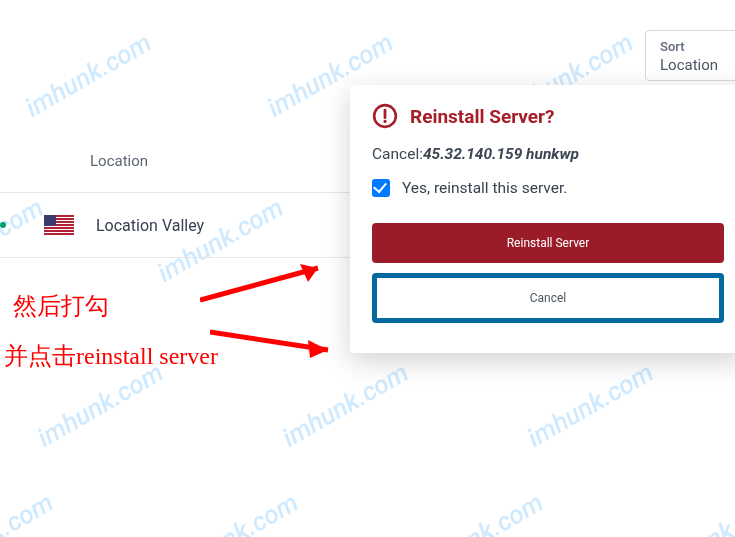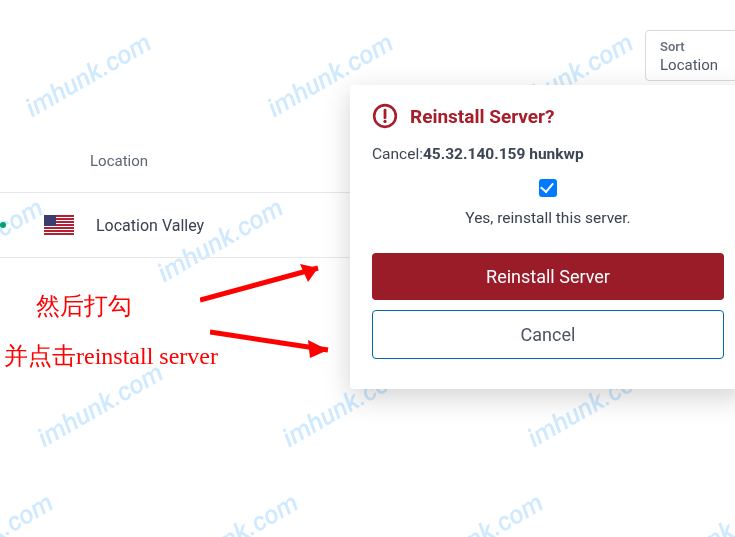--- a/index.html
+++ b/index.html
@@ -133,27 +133,26 @@
       color:#A71D2A;
       font-weight:700;
       font-size:19px;
     }
     .modal-body {
       color:#3c4654;
       font-size:15.5px;
       line-height:1.45;
       margin-bottom:14px;
     }
-    .modal-body b { font-weight:700; }
+    .modal-body b { font-weight:700;font-style:italic; }
     .check-row {
       display:flex;
       align-items:center;
       gap:12px;
       margin-bottom:26px;
-      flex-direction:column;
     }
     .chk {
       width:18px; height:18px;
       background:#007bff;
       border-radius:3px;
       position:relative;
       flex:0 0 auto;
     }
     .chk::after{
       content:"";
@@ -167,33 +166,33 @@
     .check-label {
       color:#384250;
       font-size:15.5px;
     }
     .btn {
       display:block;
       width:100%;
       text-align:center;
       padding:13px 0;
       border-radius:4px;
-      font-size:18px;
+      font-size:12px;
       margin-bottom:10px;
       cursor:pointer;
     }
     .btn-primary {
       background:#9b1c29;
       color:#fff;
       border:none;
     }
     .btn-secondary {
       background:#fff;
       color:#4b5563;
-      border:1px solid #0369a1;
+      border:5px solid #0369a1;
     }
   </style>
 </head>
 <body>
 
 <div class="watermark">
   <span class="wm" style="top:60px; left:18px;">imhunk.com</span>
   <span class="wm" style="top:60px; left:260px;">imhunk.com</span>
   <span class="wm" style="top:60px; left:500px;">imhunk.com</span>
   <span class="wm" style="top:225px; left:-90px;">imhunk.com</span>
@@ -216,21 +215,21 @@
 
 <div class="table">
   <div class="table-header">Location</div>
   <div class="table-row">
     <span class="dot"></span>
     <span class="flag"></span>
     <span class="loc-text">Location Valley</span>
   </div>
 </div>
 
-<div class="anno" style="top:290px; left:36px;">然后打勾</div>
+<div class="anno" style="top:290px; left:13px;">然后打勾</div>
 <div class="anno" style="top:340px; left:4px;">并点击reinstall server</div>
 
 <svg class="arrow" style="top:250px; left:200px;" width="140" height="60">
   <line x1="0" y1="50" x2="118" y2="18" stroke="#ff0000" stroke-width="5"></line>
   <polygon points="118,18 100,14 108,32" fill="#ff0000"></polygon>
 </svg>
 
 <svg class="arrow" style="top:320px; left:210px;" width="140" height="50">
   <line x1="0" y1="12" x2="118" y2="30" stroke="#ff0000" stroke-width="5"></line>
   <polygon points="118,30 98,20 100,38" fill="#ff0000"></polygon>

